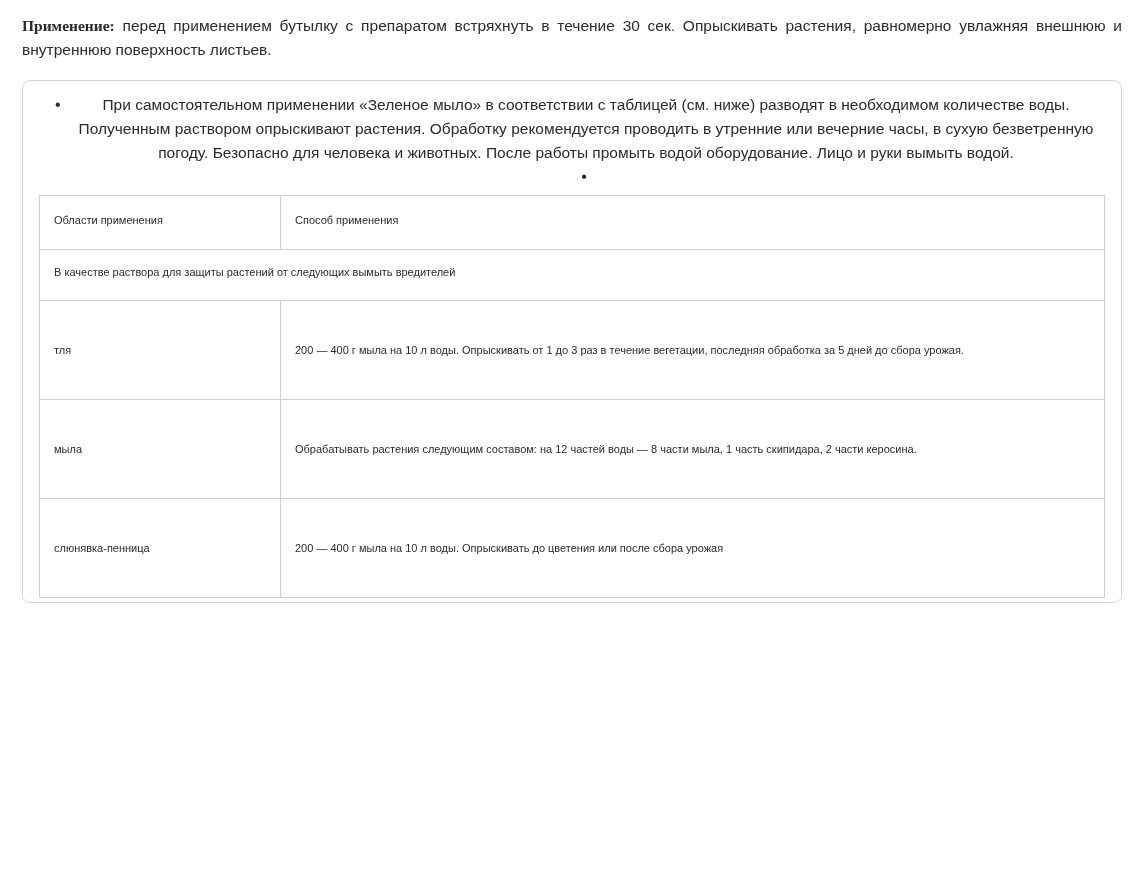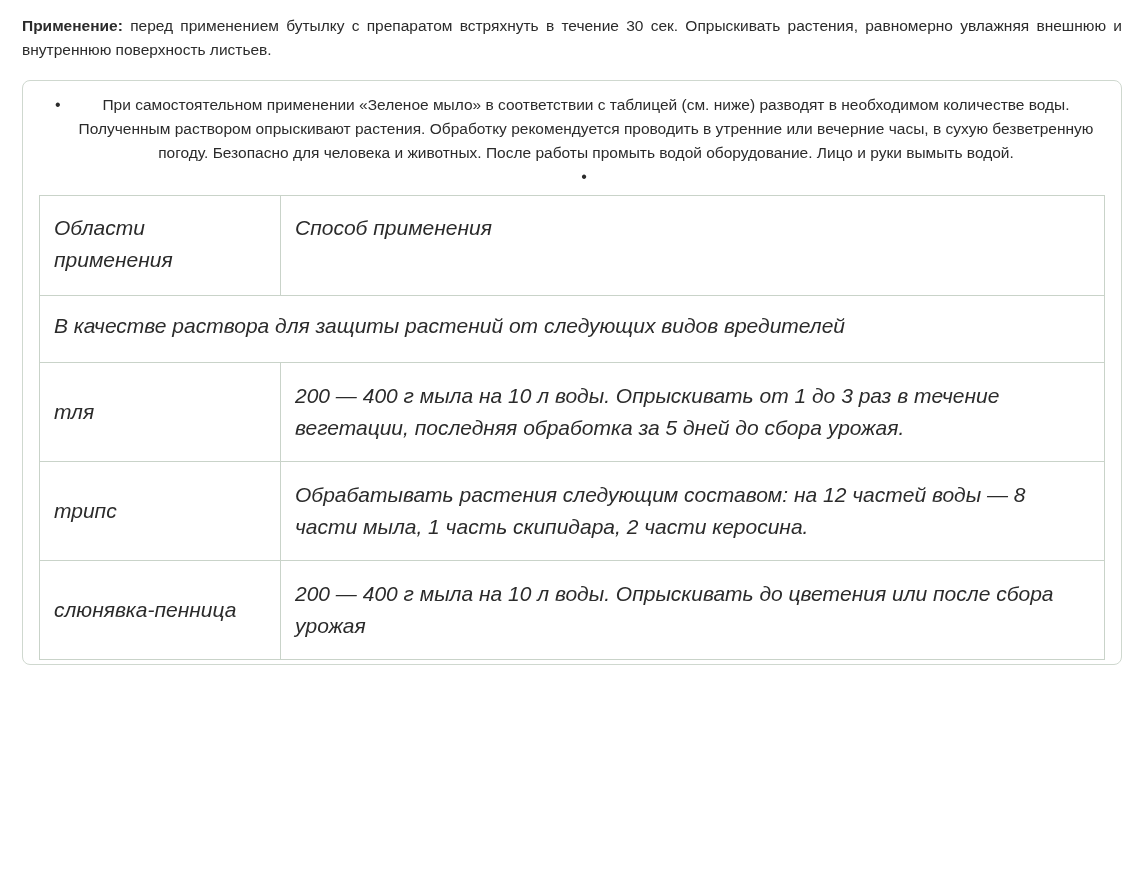--- a/index.html
+++ b/index.html
@@ -22,20 +22,21 @@
   }
   p.para {
     margin: 0 0 16px 0;
     text-align: justify;
   }
   p.para.first {
     margin-bottom: 18px;
   }
   .lead-label {
     font-weight: bold;
+    font-family: Liberation Serif, serif;
   }
   .callout {
     border: 1px solid #cfd8cf;
     border-radius: 8px;
     background: #ffffff;
     margin-top: 6px;
     padding: 0;
   }
   .callout-inner {
     padding: 12px 16px 4px 16px;
@@ -73,25 +74,24 @@
   table.appl {
     border-collapse: collapse;
     width: 100%;
     margin: 8px 0 0 0;
     table-layout: fixed;
   }
   table.appl td {
     border: 1px solid #c9d3c9;
     padding: 12px 14px;
     vertical-align: middle;
-    font-size: 21px;
+    font-size: 11px;
     line-height: 1.5;
     color: #2b2b2b;
     background: #ffffff;
-    font-style: italic;
   }
   table.appl td.col-area {
     width: 212px;
   }
   table.appl tr.header-row td {
     padding-top: 16px;
     padding-bottom: 20px;
     vertical-align: top;
   }
   table.appl tr.span-row td {
@@ -125,28 +125,28 @@
         <li class="empty-item"></li>
       </ul>
 
       <table class="appl">
         <tbody>
           <tr class="header-row">
             <td class="col-area">Области применения</td>
             <td class="col-method">Способ применения</td>
           </tr>
           <tr class="span-row">
-            <td colspan="2">В качестве раствора для защиты растений от следующих видов вредителей</td>
+            <td colspan="2">В качестве раствора для защиты растений от следующих вымыть вредителей</td>
           </tr>
           <tr class="data-row">
             <td class="col-area tall">тля</td>
             <td class="col-method tall">200 — 400 г мыла на 10 л воды. Опрыскивать от 1 до 3 раз в течение вегетации, последняя обработка за 5 дней до сбора урожая.</td>
           </tr>
           <tr class="data-row">
-            <td class="col-area tall">трипс</td>
+            <td class="col-area tall">мыла</td>
             <td class="col-method tall">Обрабатывать растения следующим составом: на 12 частей воды — 8 части мыла, 1 часть скипидара, 2 части керосина.</td>
           </tr>
           <tr class="data-row">
             <td class="col-area tall">слюнявка-пенница</td>
             <td class="col-method tall">200 — 400 г мыла на 10 л воды. Опрыскивать до цветения или после сбора урожая</td>
           </tr>
         </tbody>
       </table>
     </div>
   </div>

